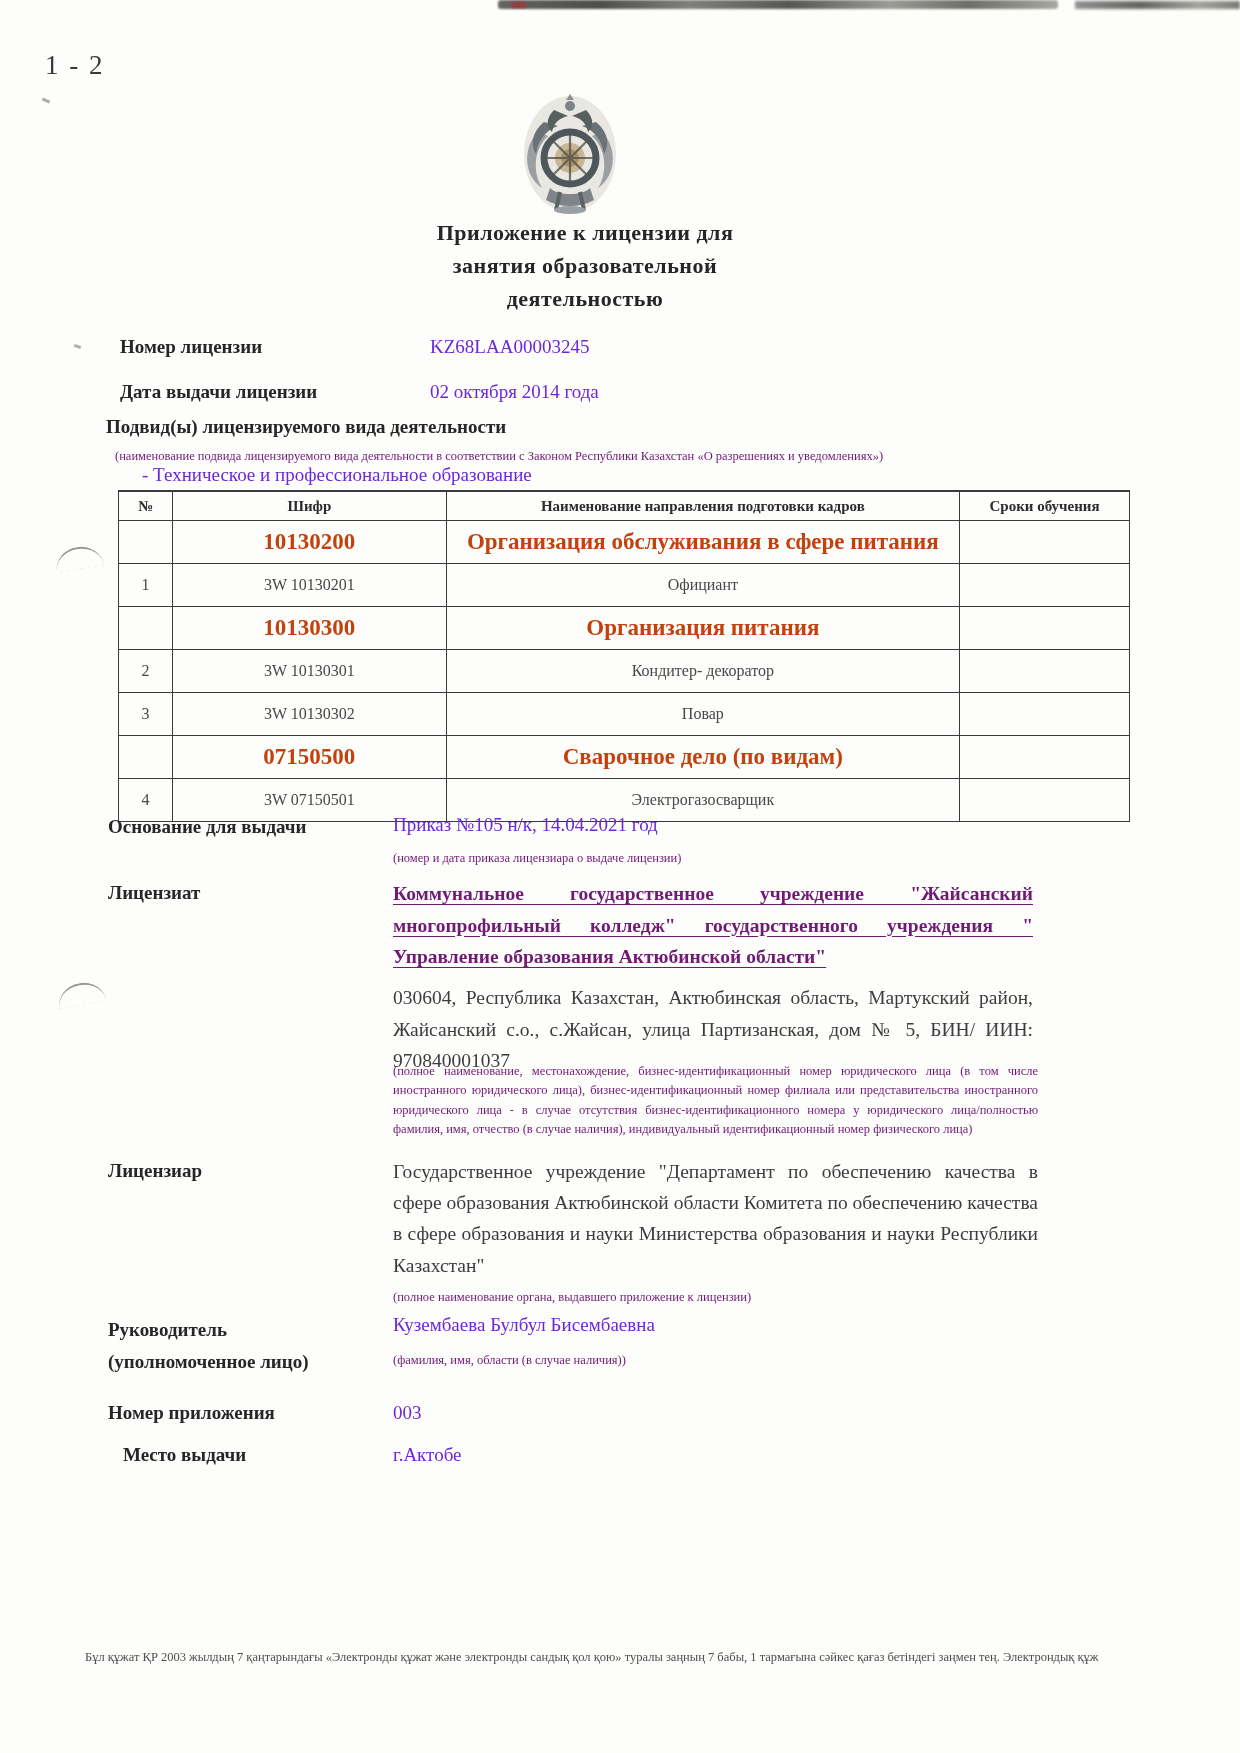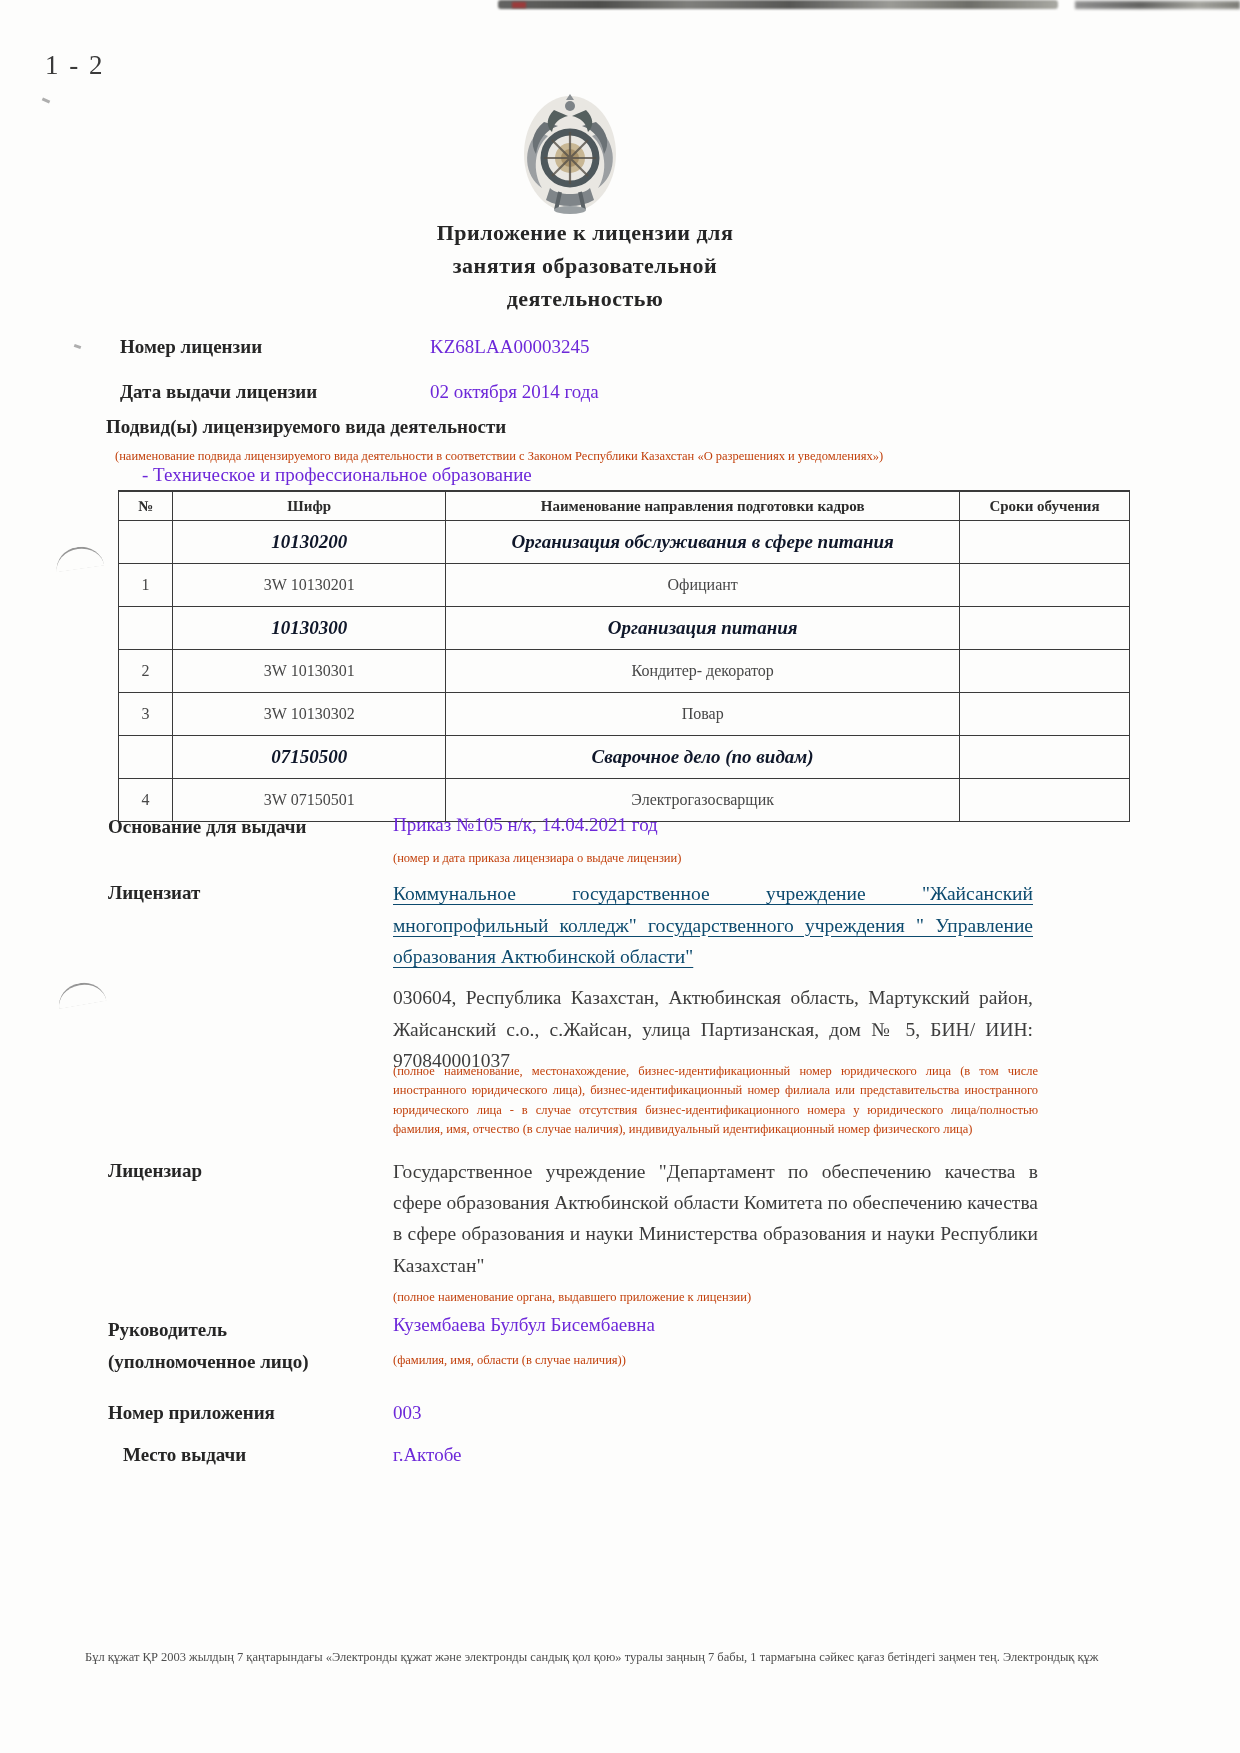--- a/index.html
+++ b/index.html
@@ -33,38 +33,38 @@
   .doc-title{position:absolute;left:350px;top:216px;width:470px;
     text-align:center;font-weight:bold;font-size:22px;line-height:1.5;letter-spacing:.5px;color:#262626;}
   
   .lbl{font-weight:bold;font-size:19px;color:#262626;}
   .val{font-size:19px;color:#6d28d9;}
   .f-license-lbl{position:absolute;left:120px;top:336px;}
   .f-license-val{position:absolute;left:430px;top:336px;}
   .f-date-lbl{position:absolute;left:120px;top:381px;}
   .f-date-val{position:absolute;left:430px;top:381px;}
   .f-subtype-lbl{position:absolute;left:106px;top:416px;}
-  .small-note{font-size:12.5px;color:#c2410c;line-height:1.55;}
+  .small-note{font-size:12.5px;color:#701a75;line-height:1.55;}
   .f-subtype-note{position:absolute;left:115px;top:447px;width:1010px;}
   .f-subtype-val{position:absolute;left:142px;top:464px;}
   
   table.qual{position:absolute;left:118px;top:490px;width:1012px;border-collapse:collapse;
     border:1.5px solid #3a3a3a;border-top-width:2.5px;}
   table.qual th, table.qual td{border:1px solid #3a3a3a;text-align:center;vertical-align:middle;padding:2px 6px;}
   table.qual th{font-size:15px;font-weight:bold;height:24px;color:#2c2c2c;}
-  table.qual tr.group td{font-size:19px;font-weight:bold;height:38px;color:#0f172a;font-style:italic;}
+  table.qual tr.group td{font-size:23px;font-weight:bold;height:38px;color:#c2410c;}
   table.qual tr.item td{font-size:16px;font-weight:normal;height:38px;color:#474747;}
   .col-num{width:42px;} .col-code{width:266px;} .col-name{width:512px;} .col-term{width:160px;}
   
   .s-basis-lbl{position:absolute;left:108px;top:816px;}
   .s-basis-val{position:absolute;left:393px;top:814px;}
   .s-basis-note{position:absolute;left:393px;top:849px;}
   .s-licensee-lbl{position:absolute;left:108px;top:882px;}
   .s-licensee-name{position:absolute;left:393px;top:878px;width:640px;
-    font-size:19.5px;font-weight:normal;text-align:justify;line-height:1.62;color:#0c4a6e;
+    font-size:19.5px;font-weight:bold;text-align:justify;line-height:1.62;color:#701a75;
     text-decoration:underline;text-underline-offset:4px;}
   .s-licensee-addr{position:absolute;left:393px;top:982px;width:640px;
     font-size:19.5px;text-align:justify;line-height:1.62;color:#3c3c3c;}
   .s-licensee-note{position:absolute;left:393px;top:1062px;width:645px;text-align:justify;}
   .s-licensor-lbl{position:absolute;left:108px;top:1160px;}
   .s-licensor-val{position:absolute;left:393px;top:1156px;width:645px;
     font-size:19.5px;text-align:justify;line-height:1.6;color:#3c3c3c;}
   .s-licensor-note{position:absolute;left:393px;top:1288px;}
   .s-head-lbl{position:absolute;left:108px;top:1314px;width:280px;font-weight:bold;font-size:19px;line-height:1.7;color:#262626;}
   .s-head-val{position:absolute;left:393px;top:1314px;}

